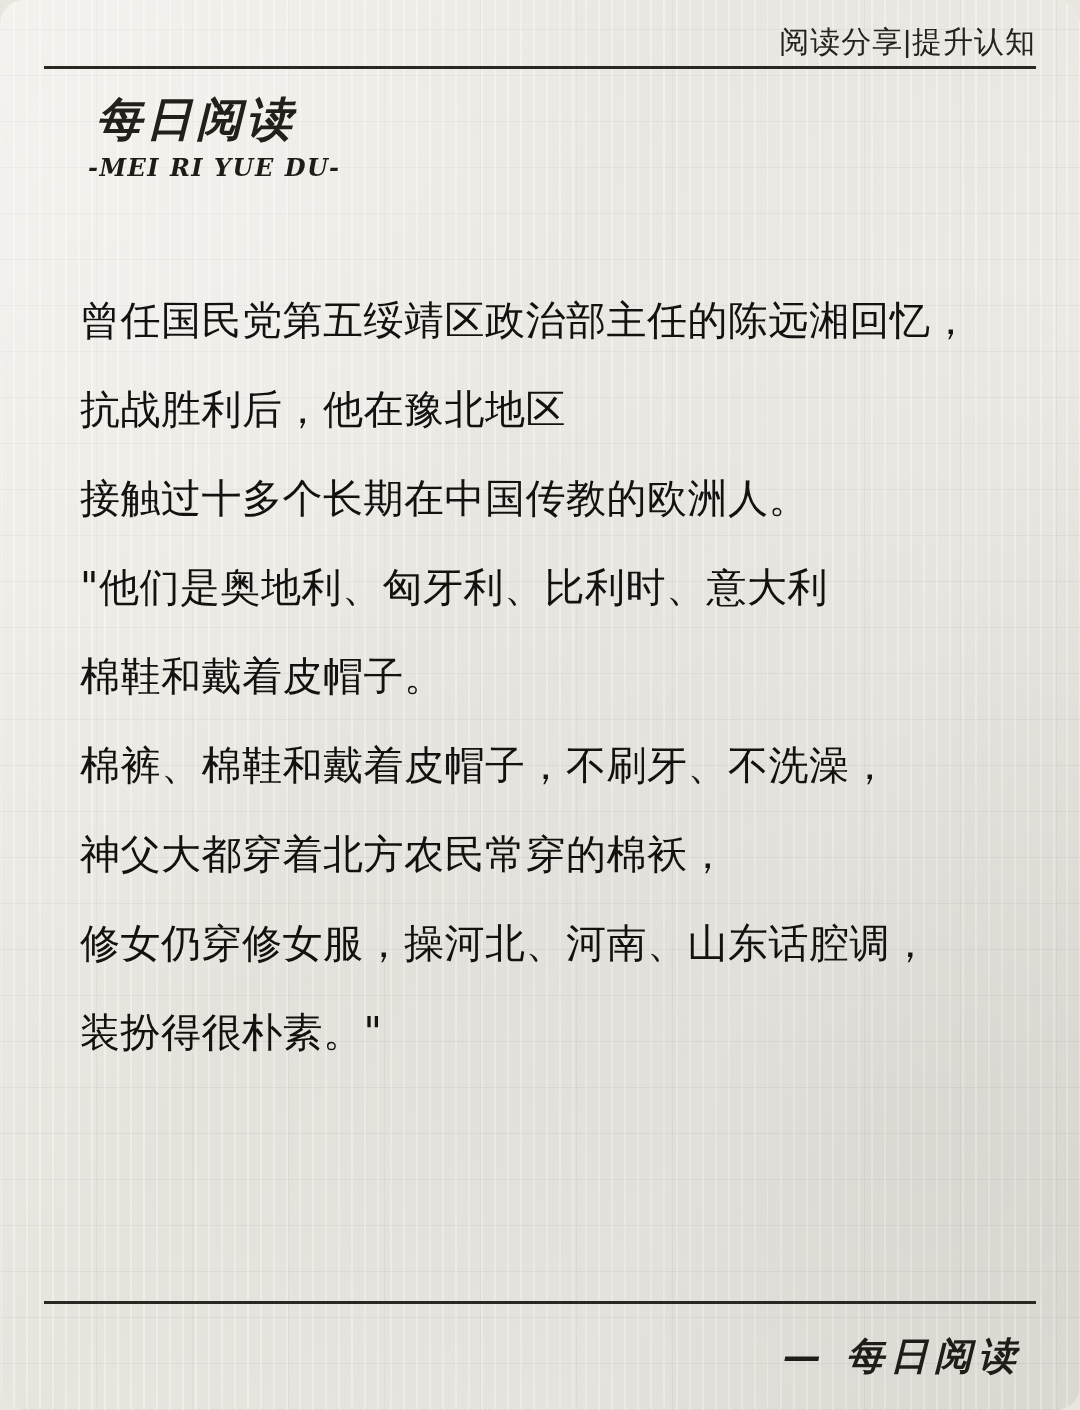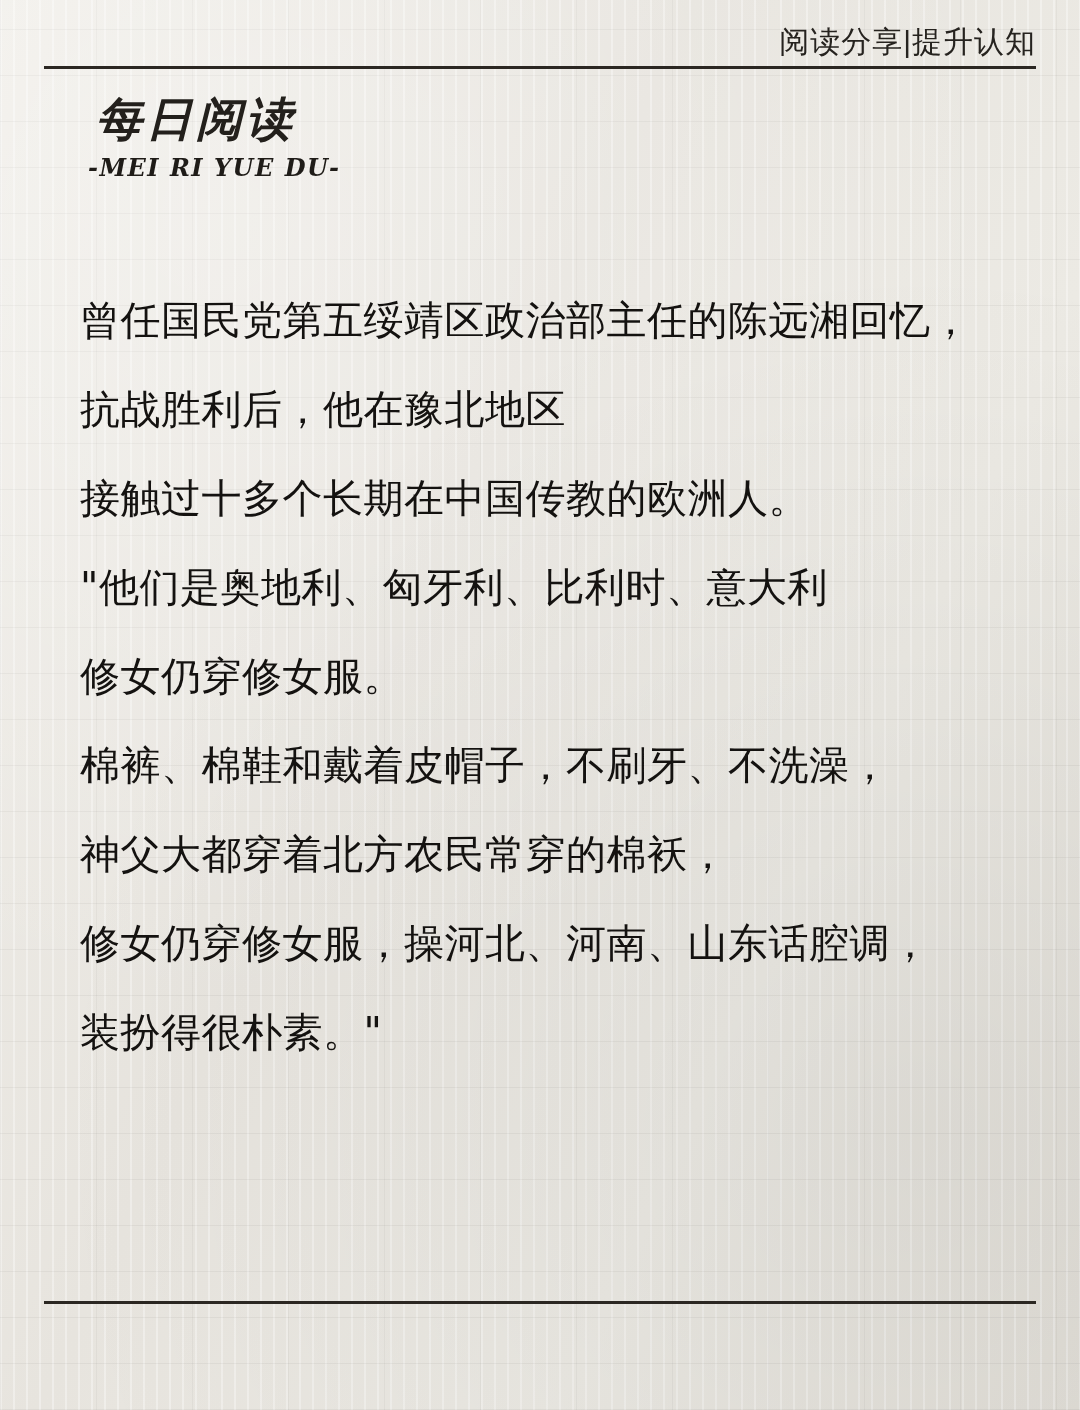--- a/index.html
+++ b/index.html
@@ -20,20 +20,21 @@
     height: 1410px;
     box-sizing: border-box;
     background-color: #eae7e1;
     
     background-image:
       repeating-linear-gradient(0deg, rgba(0,0,0,0.045) 0px, rgba(0,0,0,0.045) 1px, rgba(0,0,0,0) 1px, rgba(0,0,0,0) 46px),
       repeating-linear-gradient(90deg, rgba(0,0,0,0.035) 0px, rgba(0,0,0,0.035) 1px, rgba(0,0,0,0) 1px, rgba(0,0,0,0) 96px),
       repeating-linear-gradient(90deg, rgba(255,255,255,0.35) 0px, rgba(255,255,255,0.35) 2px, rgba(0,0,0,0) 2px, rgba(0,0,0,0) 13px),
       linear-gradient(115deg, #f1efea 0%, #e7e4de 40%, #eceae4 70%, #e3e0d9 100%);
     overflow: hidden;
+    border-radius: 24px;
   }
 
   .page::after {
     content: "";
     position: absolute;
     inset: 0;
     pointer-events: none;
     background:
       radial-gradient(circle at 20% 15%, rgba(255,255,255,0.28), rgba(255,255,255,0) 55%),
       radial-gradient(circle at 85% 80%, rgba(0,0,0,0.06), rgba(0,0,0,0) 60%);
@@ -146,23 +147,24 @@
   <div class="title-block">
     <div class="title-cn">每日阅读</div>
     <div class="title-en">-MEI RI YUE DU-</div>
   </div>
 
   <div class="body-text">
     <div class="body-line">曾任国民党第五绥靖区政治部主任的陈远湘回忆，</div>
     <div class="body-line">抗战胜利后，他在豫北地区</div>
     <div class="body-line">接触过十多个长期在中国传教的欧洲人。</div>
     <div class="body-line">"他们是奥地利、匈牙利、比利时、意大利</div>
-    <div class="body-line">修女仍穿修女服。</div>
+    <div class="body-line">棉鞋和戴着皮帽子。</div>
     <div class="body-line">棉裤、棉鞋和戴着皮帽子，不刷牙、不洗澡，</div>
     <div class="body-line">神父大都穿着北方农民常穿的棉袄，</div>
     <div class="body-line">修女仍穿修女服，操河北、河南、山东话腔调，</div>
     <div class="body-line">装扮得很朴素。"</div>
   </div>
 
   <div class="rule-bottom"></div>
 
+  <div class="footer-sign">— 每日阅读</div>
 
 </div>
 
 </body></html>

